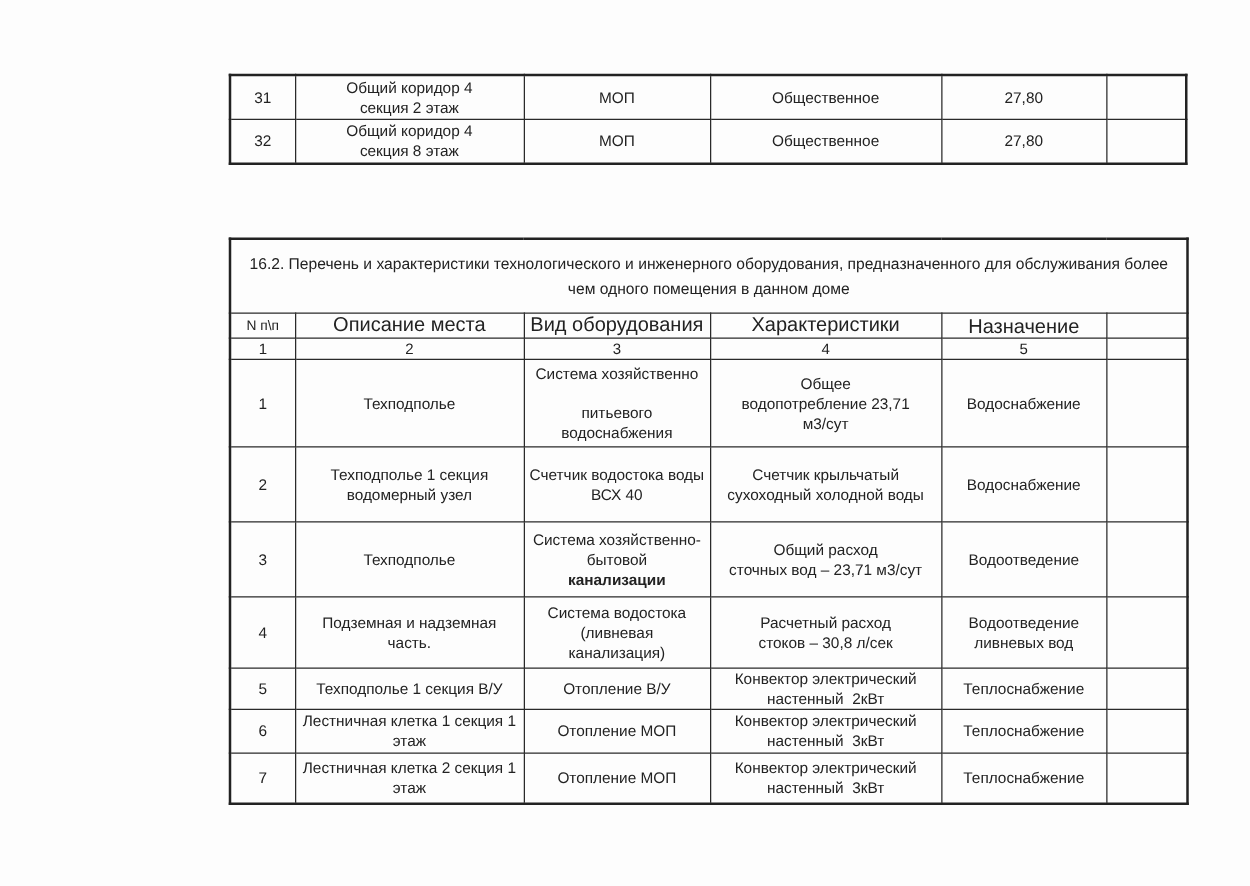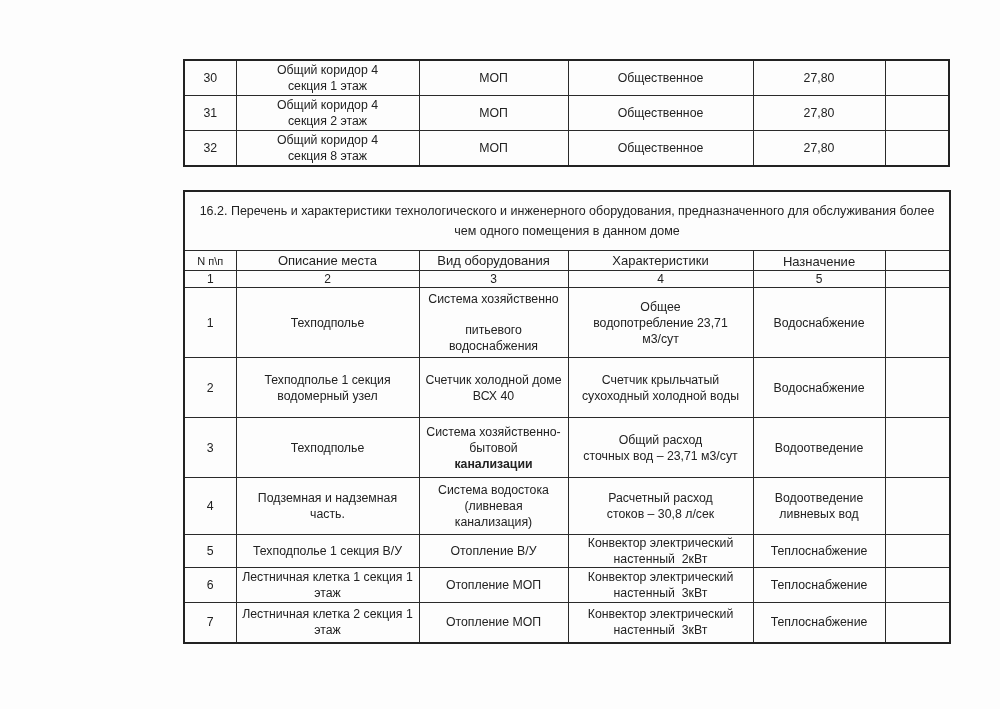--- a/index.html
+++ b/index.html
@@ -7,50 +7,39 @@
     width: 1000px; height: 709px; background: #ffffff; position: relative; overflow: hidden;
     font-family: "Liberation Sans", sans-serif; color: #1e1e1e;
   }
   .page { position: absolute; inset: 0; background: #fdfdfd; }
   table { border-collapse: collapse; position: absolute; table-layout: fixed; }
   td { border: 1.3px solid #2a2a2a; text-align: center; vertical-align: middle; font-size: 12.3px; line-height: 16px; padding: 0 4px; color: #222; }
   #t1 { left: 183px; top: 59px; width: 765px; border: 2px solid #222; }
   #t1 td { height: 34px; }
   #t2 { left: 183px; top: 190px; width: 766px; border: 2px solid #222; }
   .title-cell { font-weight: normal; font-size: 12.5px; line-height: 20px; padding: 6px 4px; height: 46px; }
-  .hdr td { height: 16px; line-height: 14px; font-size: 13px; }
+  .hdr td { height: 16px; line-height: 14px; font-size: 16px; }
   .hdr td.sm { font-size: 11px; }
   .nums td { height: 16px; line-height: 14px; font-size: 12px; }
 </style>
 </head>
 <body>
 
 <div class="page">
 
   <table id="t1">
     <colgroup>
       <col style="width:52px">
         <col style="width:183px">
         <col style="width:149px">
         <col style="width:185px">
         <col style="width:132px">
         <col style="width:64px">
     </colgroup>
     <tbody id="t1-body">
-        <tr>
-          <td>30</td>
-          <td>
-            <div>Общий коридор 4</div>
-            <div>секция 1 этаж</div>
-          </td>
-          <td>МОП</td>
-          <td>Общественное</td>
-          <td>27,80</td>
-          <td></td>
-        </tr>
         <tr>
           <td>31</td>
           <td>
             <div>Общий коридор 4</div>
             <div>секция 2 этаж</div>
           </td>
           <td>МОП</td>
           <td>Общественное</td>
           <td>27,80</td>
           <td></td>
@@ -123,21 +112,21 @@
           </td>
           <td></td>
         </tr>
         <tr style="height: 60px;">
           <td>2</td>
           <td>
             <div style="white-space: pre;">Техподполье 1 секция</div>
             <div style="white-space: pre;">водомерный узел</div>
           </td>
           <td>
-            <div style="white-space: pre;">Счетчик холодной доме</div>
+            <div style="white-space: pre;">Счетчик водостока воды</div>
             <div style="white-space: pre;">ВСХ 40</div>
           </td>
           <td>
             <div style="white-space: pre;">Счетчик крыльчатый</div>
             <div style="white-space: pre;">сухоходный холодной воды</div>
           </td>
           <td>
             <div style="white-space: pre;">Водоснабжение</div>
           </td>
           <td></td>

